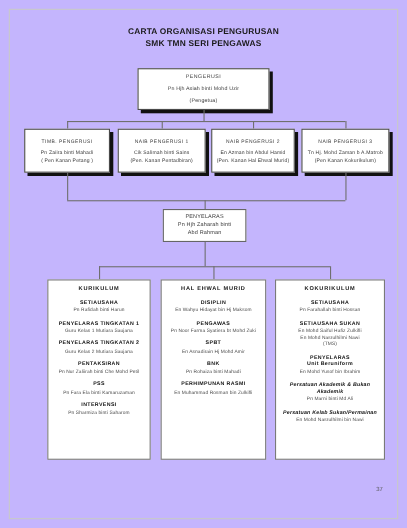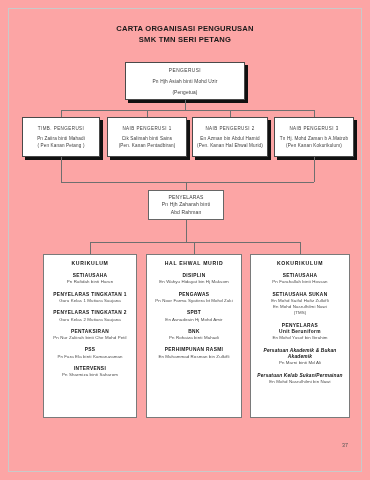--- a/index.html
+++ b/index.html
@@ -11,21 +11,21 @@
     height: 480px;
     background: #ffffff;
     font-family: "Liberation Sans", sans-serif;
     color: #000000;
     overflow: hidden;
   }
   #page {
     position: relative;
     width: 370px;
     height: 480px;
-    background: #fca5a5;
+    background: #c4b5fd;
   }
   
   .page-frame {
     position: absolute;
     left: 8px;
     top: 8px;
     width: 354px;
     height: 464px;
     border: 1px solid #c9c9c9;
     box-sizing: border-box;
@@ -151,21 +151,21 @@
 </style>
 </head>
 <body>
 
 <div id="page">
 
   <div class="page-frame"></div>
 
   <div class="title-block">
     <div class="title-line">CARTA ORGANISASI PENGURUSAN</div>
-    <div class="title-line">SMK TMN SERI PETANG</div>
+    <div class="title-line">SMK TMN SERI PENGAWAS</div>
   </div>
 
   <div class="box" id="box-chairman">
     <span class="ln head">PENGERUSI</span>
     <span class="ln">Pn Hjh Asiah binti Mohd Uzir</span>
     <span class="ln">(Pengetua)</span>
   </div>
 
   <div class="line-v" style="left:185px; top:100px; height:10px;"></div>
   <div class="line-h" style="left:61px; top:110px; width:253px;"></div>

